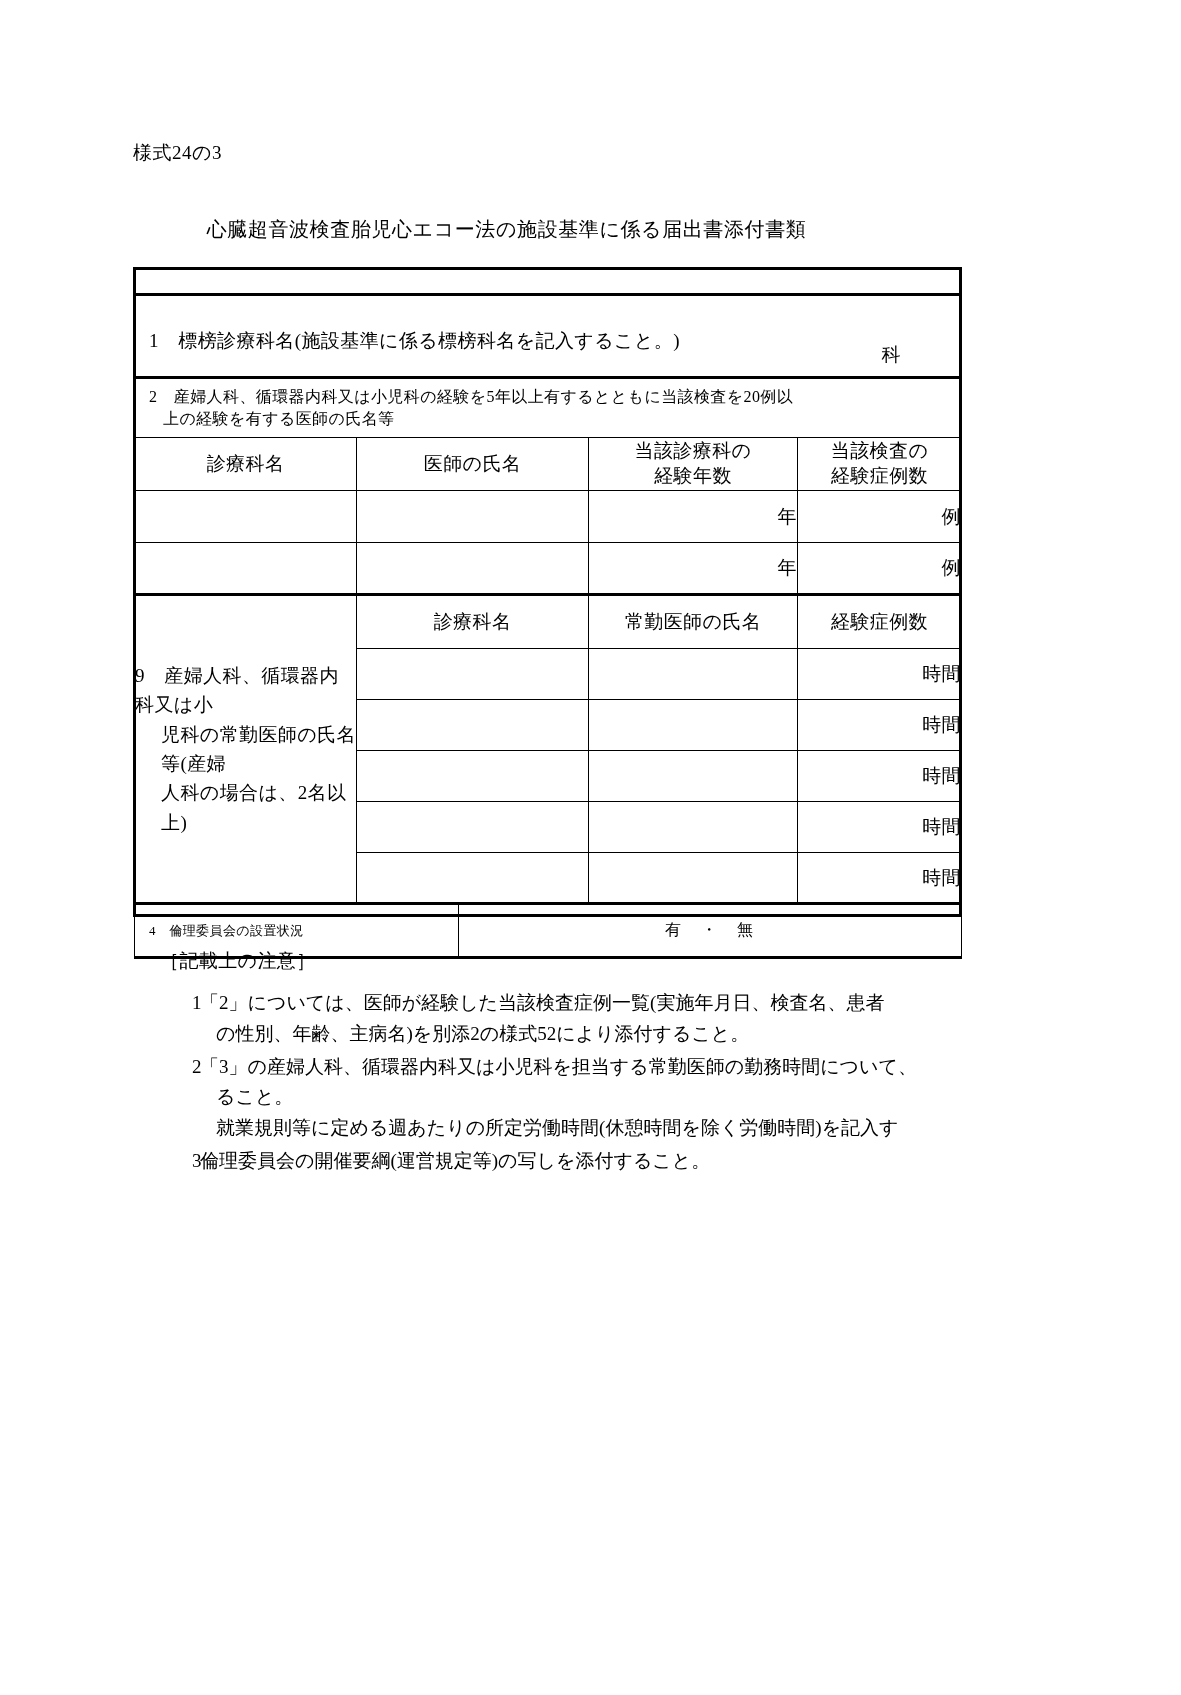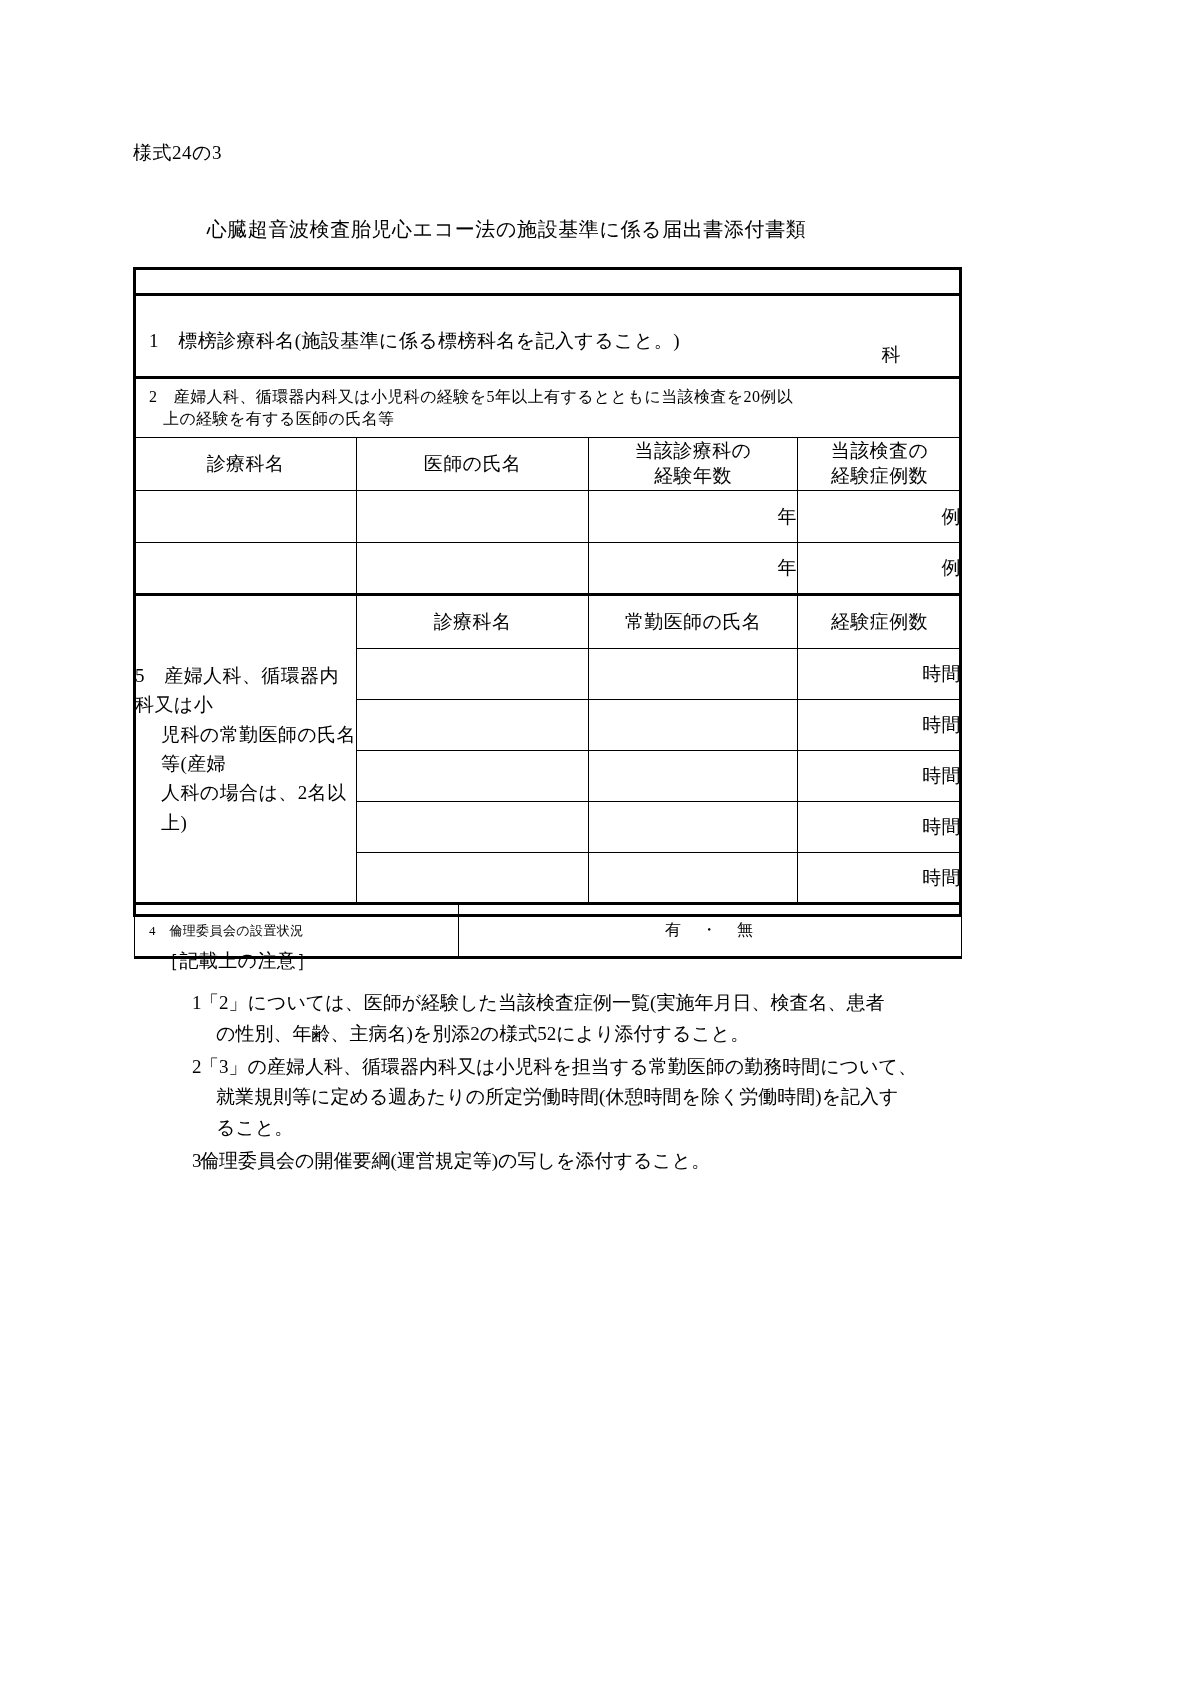--- a/index.html
+++ b/index.html
@@ -217,21 +217,21 @@
       </tr>
       <tr class="datarow">
         <td></td>
         <td colspan="2"></td>
         <td class="unit-right">年</td>
         <td class="unit-right">例</td>
       </tr>
 
       <tr>
         <td rowspan="6" class="sec3label heavy-top">
-          <div class="l1">5　産婦人科、循環器内科又は小</div>
+          <div class="l1">9　産婦人科、循環器内科又は小</div>
           <div class="l2">児科の常勤医師の氏名等(産婦</div>
           <div class="l3">人科の場合は、2名以上)</div>
         </td>
         <td colspan="2" class="colhead heavy-top">診療科名</td>
         <td class="colhead heavy-top">常勤医師の氏名</td>
         <td class="colhead heavy-top">経験症例数</td>
       </tr>
 
       <tr class="sec3row">
         <td colspan="2"></td>
@@ -277,22 +277,22 @@
       <div class="note-body">
         <span>「2」については、医師が経験した当該検査症例一覧(実施年月日、検査名、患者</span>
         <span class="cont">の性別、年齢、主病名)を別添2の様式52により添付すること。</span>
       </div>
     </div>
 
     <div class="note-item">
       <div class="note-num">2</div>
       <div class="note-body">
         <span>「3」の産婦人科、循環器内科又は小児科を担当する常勤医師の勤務時間について、</span>
+        <span class="cont">ること。</span>
         <span class="cont">就業規則等に定める週あたりの所定労働時間(休憩時間を除く労働時間)を記入す</span>
-        <span class="cont">ること。</span>
       </div>
     </div>
 
     <div class="note-item">
       <div class="note-num">3</div>
       <div class="note-body">
         <span>倫理委員会の開催要綱(運営規定等)の写しを添付すること。</span>
       </div>
     </div>
   </div>

